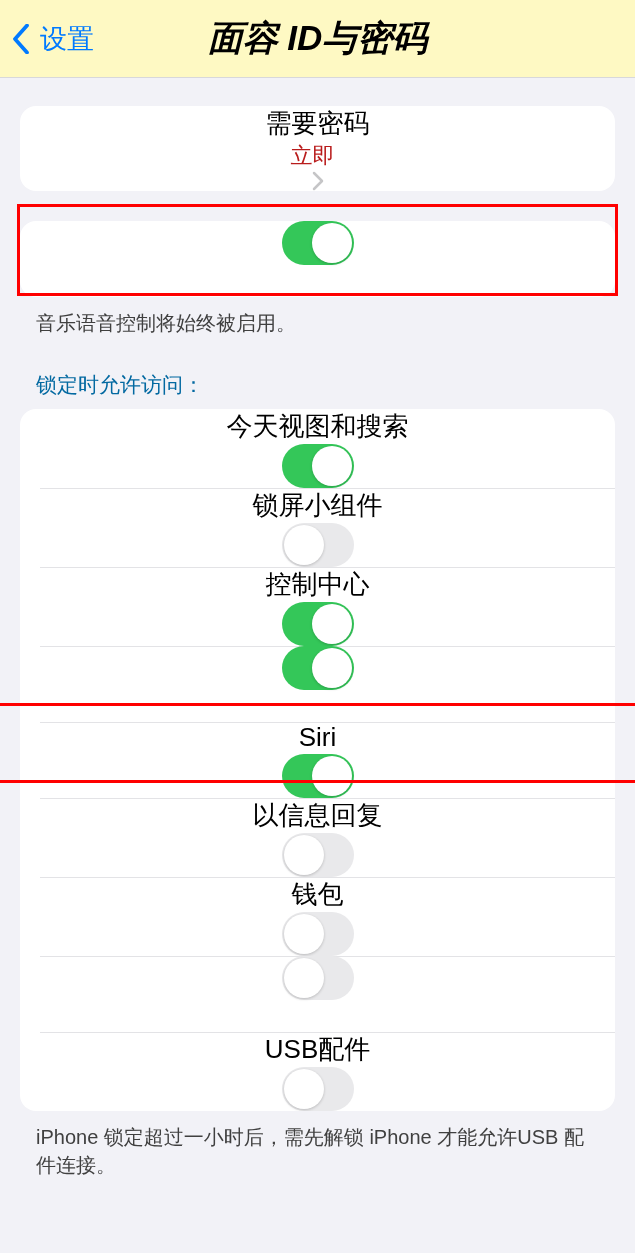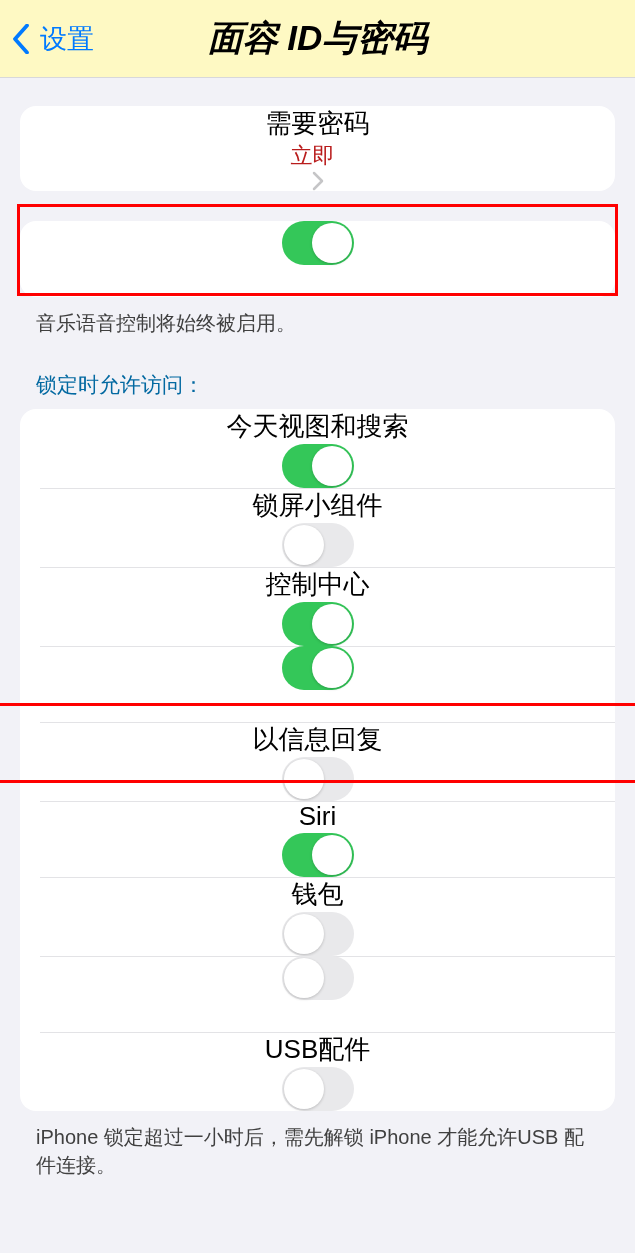--- a/index.html
+++ b/index.html
@@ -168,33 +168,33 @@
         <div class="row-label">控制中心</div>
         <div class="toggle on">
           <div class="toggle-knob"></div>
         </div>
       </div>
       <div class="row">
         <div class="toggle on">
           <div class="toggle-knob"></div>
         </div>
       </div>
-      <div class="row">
-        <div class="row-label">以信息回复</div>
-        <div class="toggle off">
-          <div class="toggle-knob"></div>
-        </div>
-      </div>
       <div class="row" id="siri-row">
         <div class="row-label">Siri</div>
         <div class="toggle on">
           <div class="toggle-knob"></div>
         </div>
       </div>
       <div class="row">
+        <div class="row-label">以信息回复</div>
+        <div class="toggle off">
+          <div class="toggle-knob"></div>
+        </div>
+      </div>
+      <div class="row">
         <div class="row-label">钱包</div>
         <div class="toggle off">
           <div class="toggle-knob"></div>
         </div>
       </div>
       <div class="row">
         <div class="toggle off">
           <div class="toggle-knob"></div>
         </div>
       </div>

